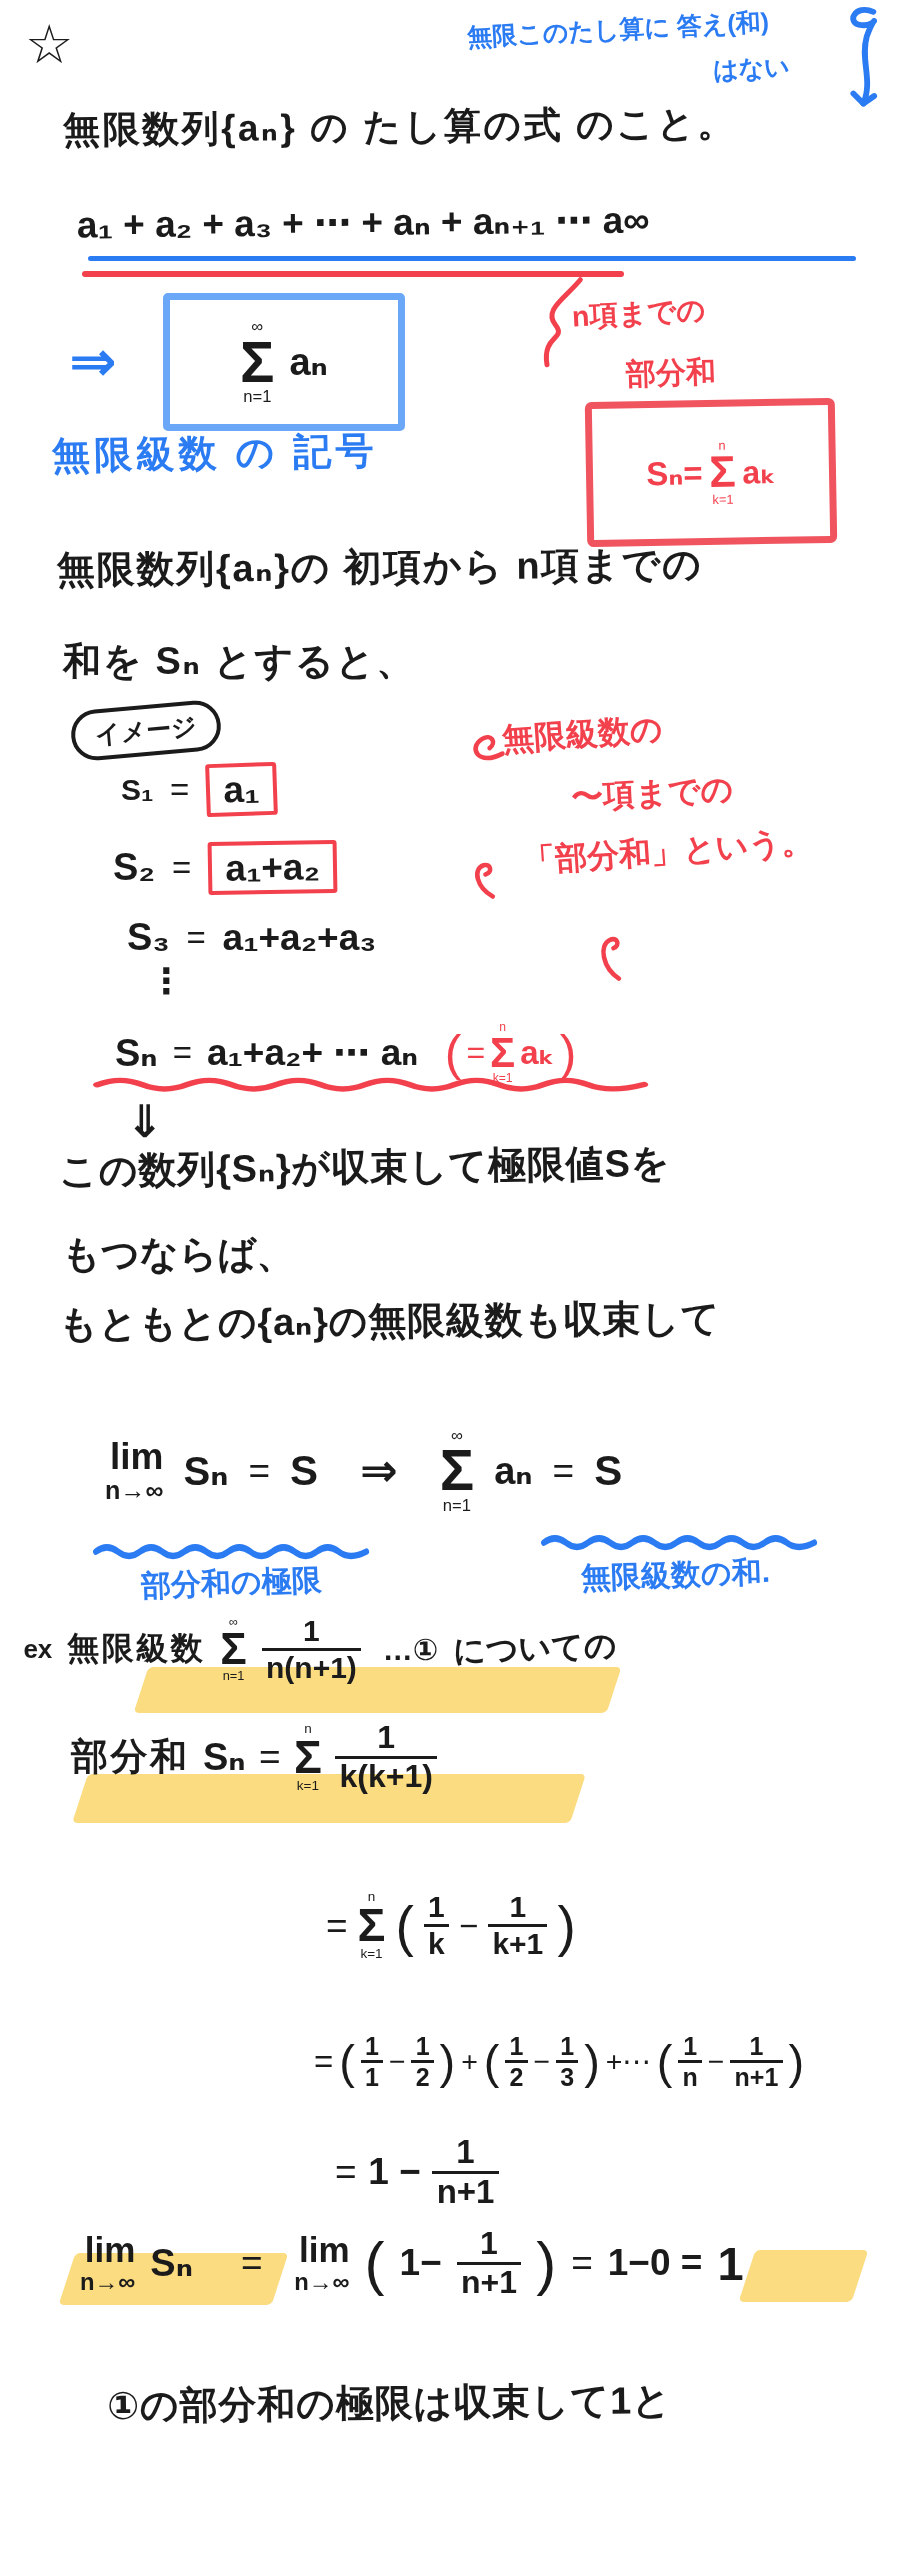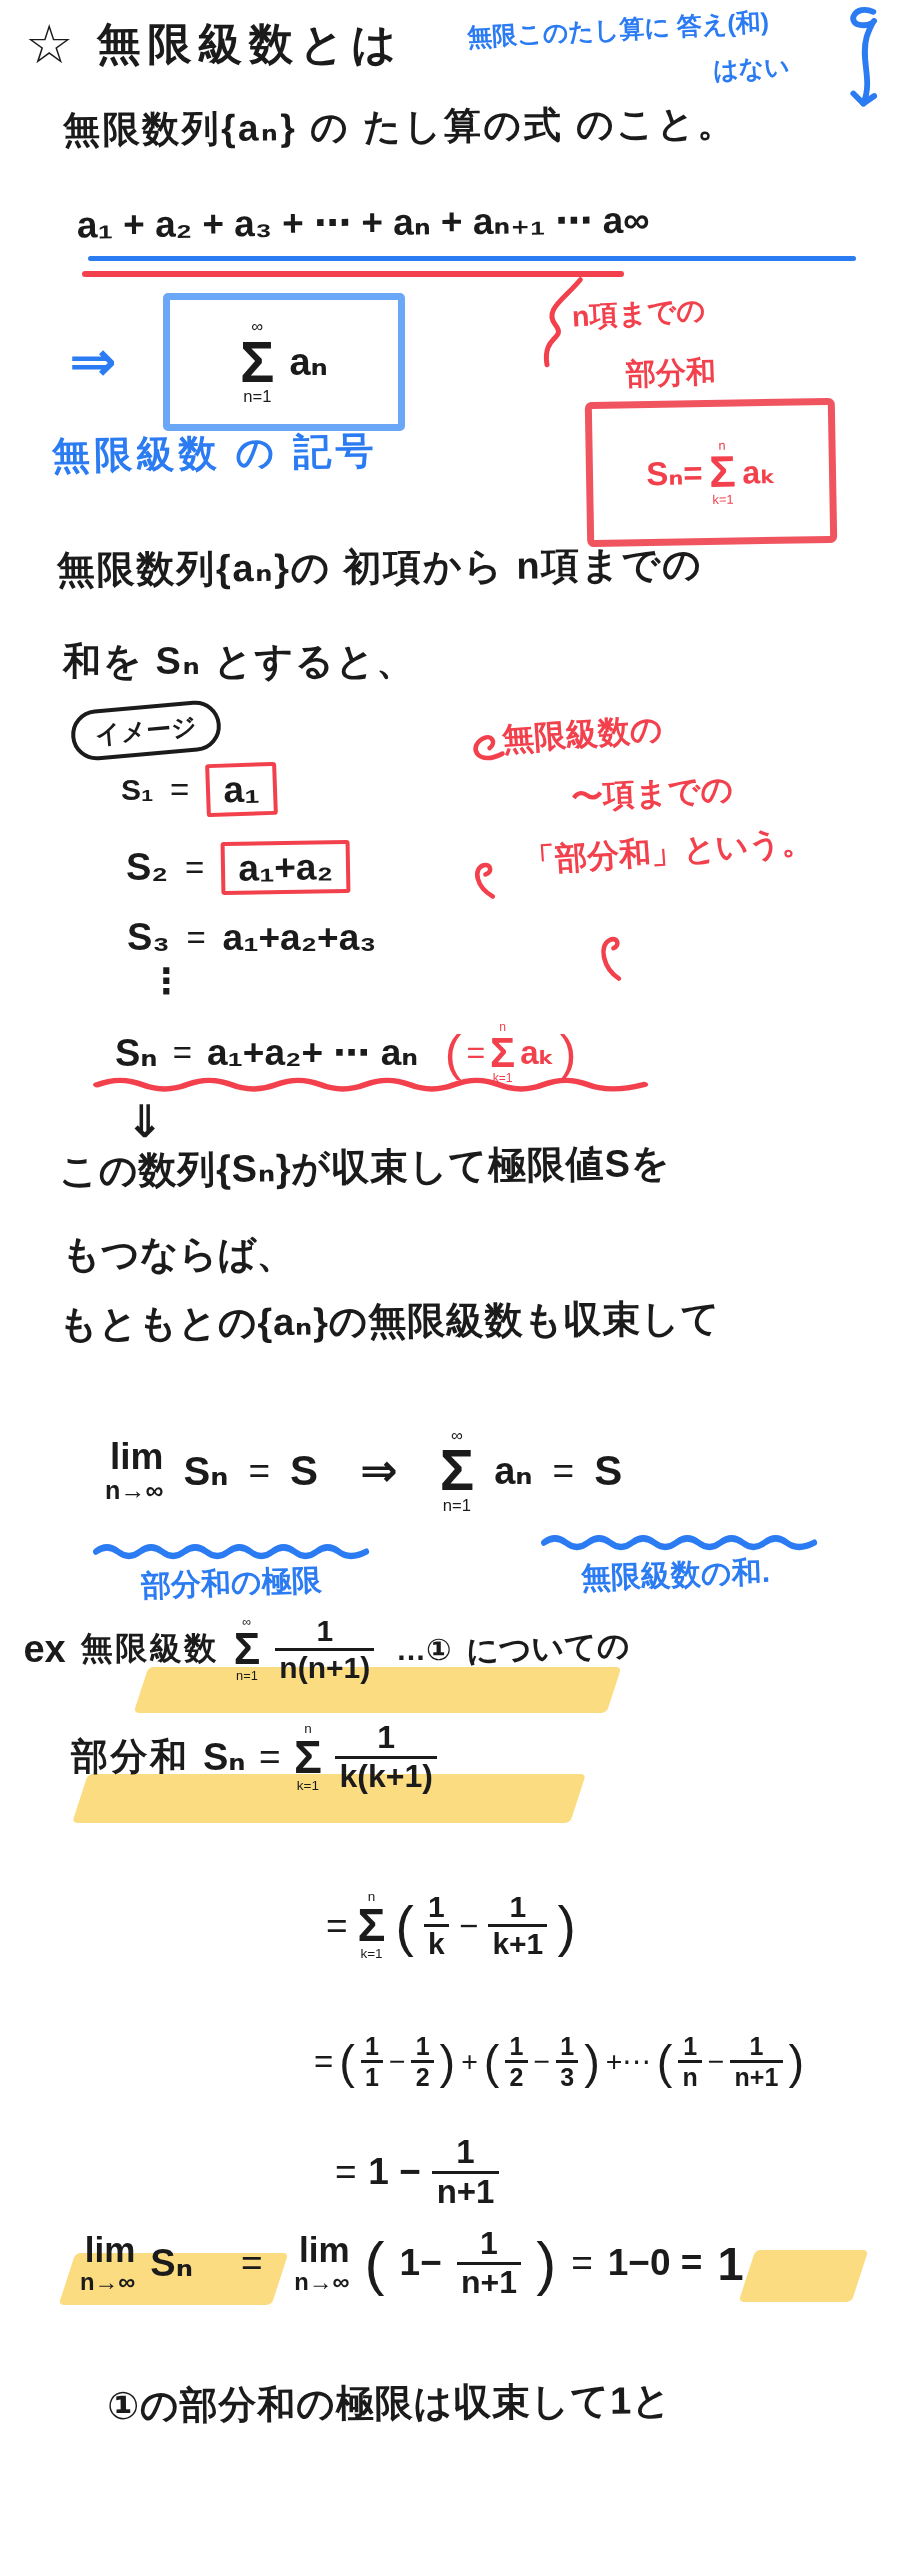--- a/index.html
+++ b/index.html
@@ -30,21 +30,20 @@
 
 <div class="page">
 
   <div class="hl" style="left:141px;top:1667px;width:473px;height:46px"></div>
   <div class="hl" style="left:80px;top:1774px;width:498px;height:49px"></div>
   <div class="hl" style="left:67px;top:2253px;width:213px;height:52px"></div>
   <div class="hl" style="left:747px;top:2250px;width:113px;height:52px"></div>
 
   <div class="abs row" style="left:25px;top:12.6px;gap:23.4px">
     <span style="font-size:54px">☆</span>
-    <span style="font-size:44px;letter-spacing:6.7px;font-weight:600">無限級数とは</span>
   </div>
 
   <div class="abs blue" style="left:467px;top:13.4px;font-size:25px;transform:rotate(-3deg);font-weight:600">無限このたし算に 答え(和)</div>
   <div class="abs blue" style="left:713px;top:52px;font-size:25px;transform:rotate(-3deg);font-weight:600">はない</div>
   <svg class="deco" style="left:830px;top:5px" width="60" height="107" viewBox="0 0 72 128">
     <path d="M52 8 C30 -2 18 22 38 24 C58 26 56 4 44 38 C36 66 52 90 40 118" fill="none" stroke="#2b7bf3" stroke-width="7" stroke-linecap="round"></path>
     <path d="M40 118 l-12 -12 M40 118 l13 -9" fill="none" stroke="#2b7bf3" stroke-width="7" stroke-linecap="round"></path>
   </svg>
 
   <div class="abs" style="left:63px;top:102px;font-size:37px;letter-spacing:2.5px;transform:rotate(-0.6deg);font-weight:600">無限数列{aₙ} の たし算の式 のこと。</div>
@@ -84,21 +83,21 @@
 
   <div class="abs" style="left:71px;top:705px;transform:rotate(-5deg)">
     <span class="oval" style="font-size:25px;font-weight:600">イメージ</span>
   </div>
 
   <div class="abs row" style="left:121px;top:763px;gap:16.7px">
     <span style="font-size:30px;font-weight:600">S₁</span>
     <span style="font-size:33px">=</span>
     <span class="rbox" style="font-size:37px;font-weight:600;transform:rotate(-2deg)">a₁</span>
   </div>
-  <div class="abs row" style="left:126px;top:841px;gap:16.7px">
+  <div class="abs row" style="left:113px;top:841px;gap:16.7px">
     <span style="font-size:38px;font-weight:600">S₂</span>
     <span style="font-size:33px">=</span>
     <span class="rbox" style="font-size:37px;font-weight:600;transform:rotate(-1deg)">a₁+a₂</span>
   </div>
   <div class="abs row" style="left:127px;top:916px;gap:16.7px">
     <span style="font-size:38px;font-weight:600">S₃</span>
     <span style="font-size:33px">=</span>
     <span style="font-size:37px;font-weight:600">a₁+a₂+a₃</span>
   </div>
   <div class="abs" style="left:149px;top:961px;font-size:35px;font-weight:600">⋮</div>
@@ -161,21 +160,21 @@
   <svg class="deco" style="left:94px;top:1542px" width="276" height="15" viewBox="0 0 300 14" preserveAspectRatio="none">
     <path d="M2 9 Q14 1 26 9 T50 9 T74 9 T98 9 T122 9 T146 9 T170 9 T194 9 T218 9 T242 9 T266 9 T296 9" fill="none" stroke="#2b7bf3" stroke-width="6" stroke-linecap="round"></path>
   </svg>
   <div class="abs blue" style="left:141px;top:1563px;font-size:30px;font-weight:600;transform:rotate(-2deg)">部分和の極限</div>
   <svg class="deco" style="left:542px;top:1533px" width="276" height="15" viewBox="0 0 300 14" preserveAspectRatio="none">
     <path d="M2 9 Q14 1 26 9 T50 9 T74 9 T98 9 T122 9 T146 9 T170 9 T194 9 T218 9 T242 9 T266 9 T296 9" fill="none" stroke="#2b7bf3" stroke-width="6" stroke-linecap="round"></path>
   </svg>
   <div class="abs blue" style="left:581px;top:1555px;font-size:30px;font-weight:600;transform:rotate(-2deg)">無限級数の和.</div>
 
   <div class="abs row" style="left:23.4px;top:1614px;gap:15px">
-    <span style="font-size:38px;font-weight:600">ex</span>
+    <span style="font-size:26px;font-weight:600">ex</span>
     <span style="font-size:32px;letter-spacing:2.5px;font-weight:600">無限級数</span>
     <span class="bigsum" style="font-size:28.5px">
       <span class="stop">∞</span>
       <span class="ssym">Σ</span>
       <span class="sbot">n=1</span>
     </span>
     <span class="frac" style="font-size:30px;font-weight:600">
       <span class="num">1</span>
       <span class="den">n(n+1)</span>
     </span>

